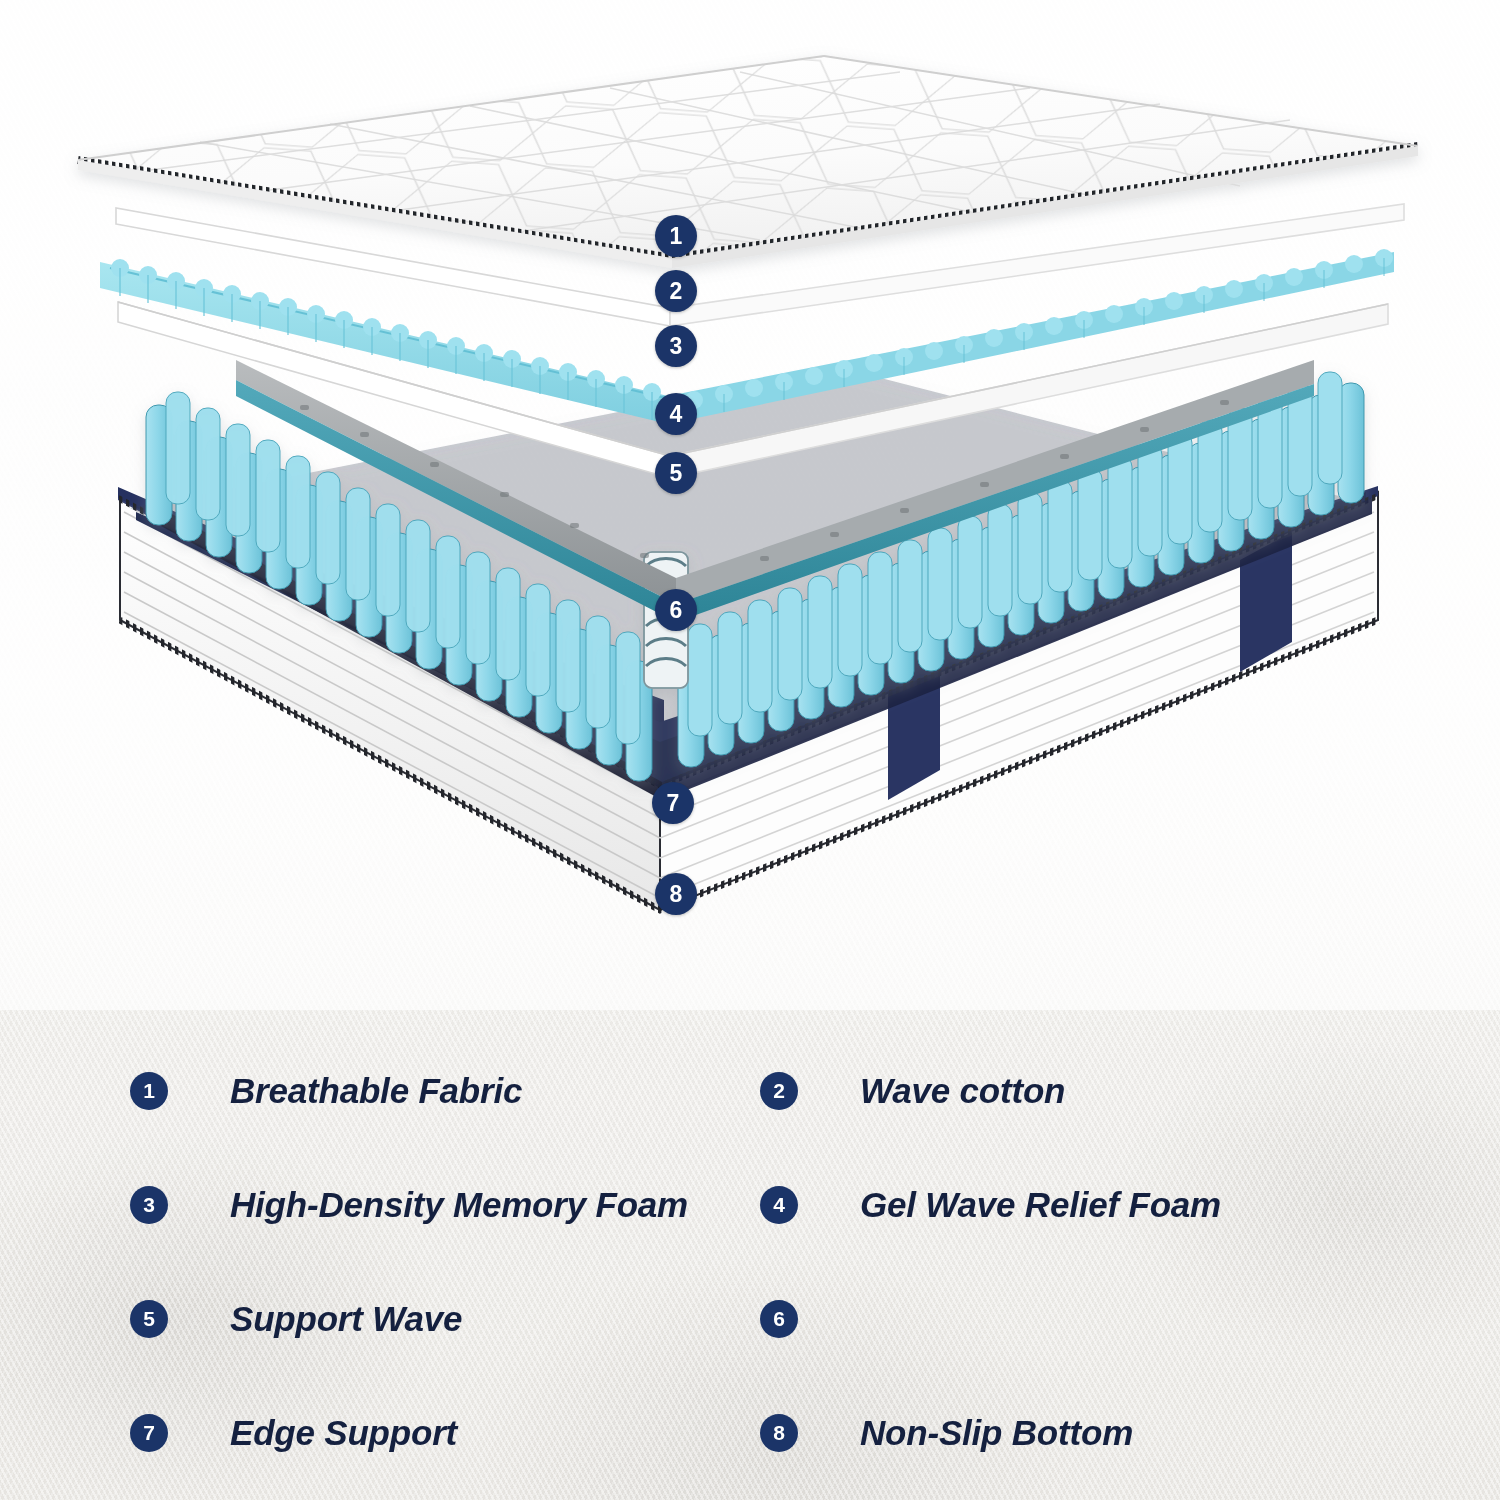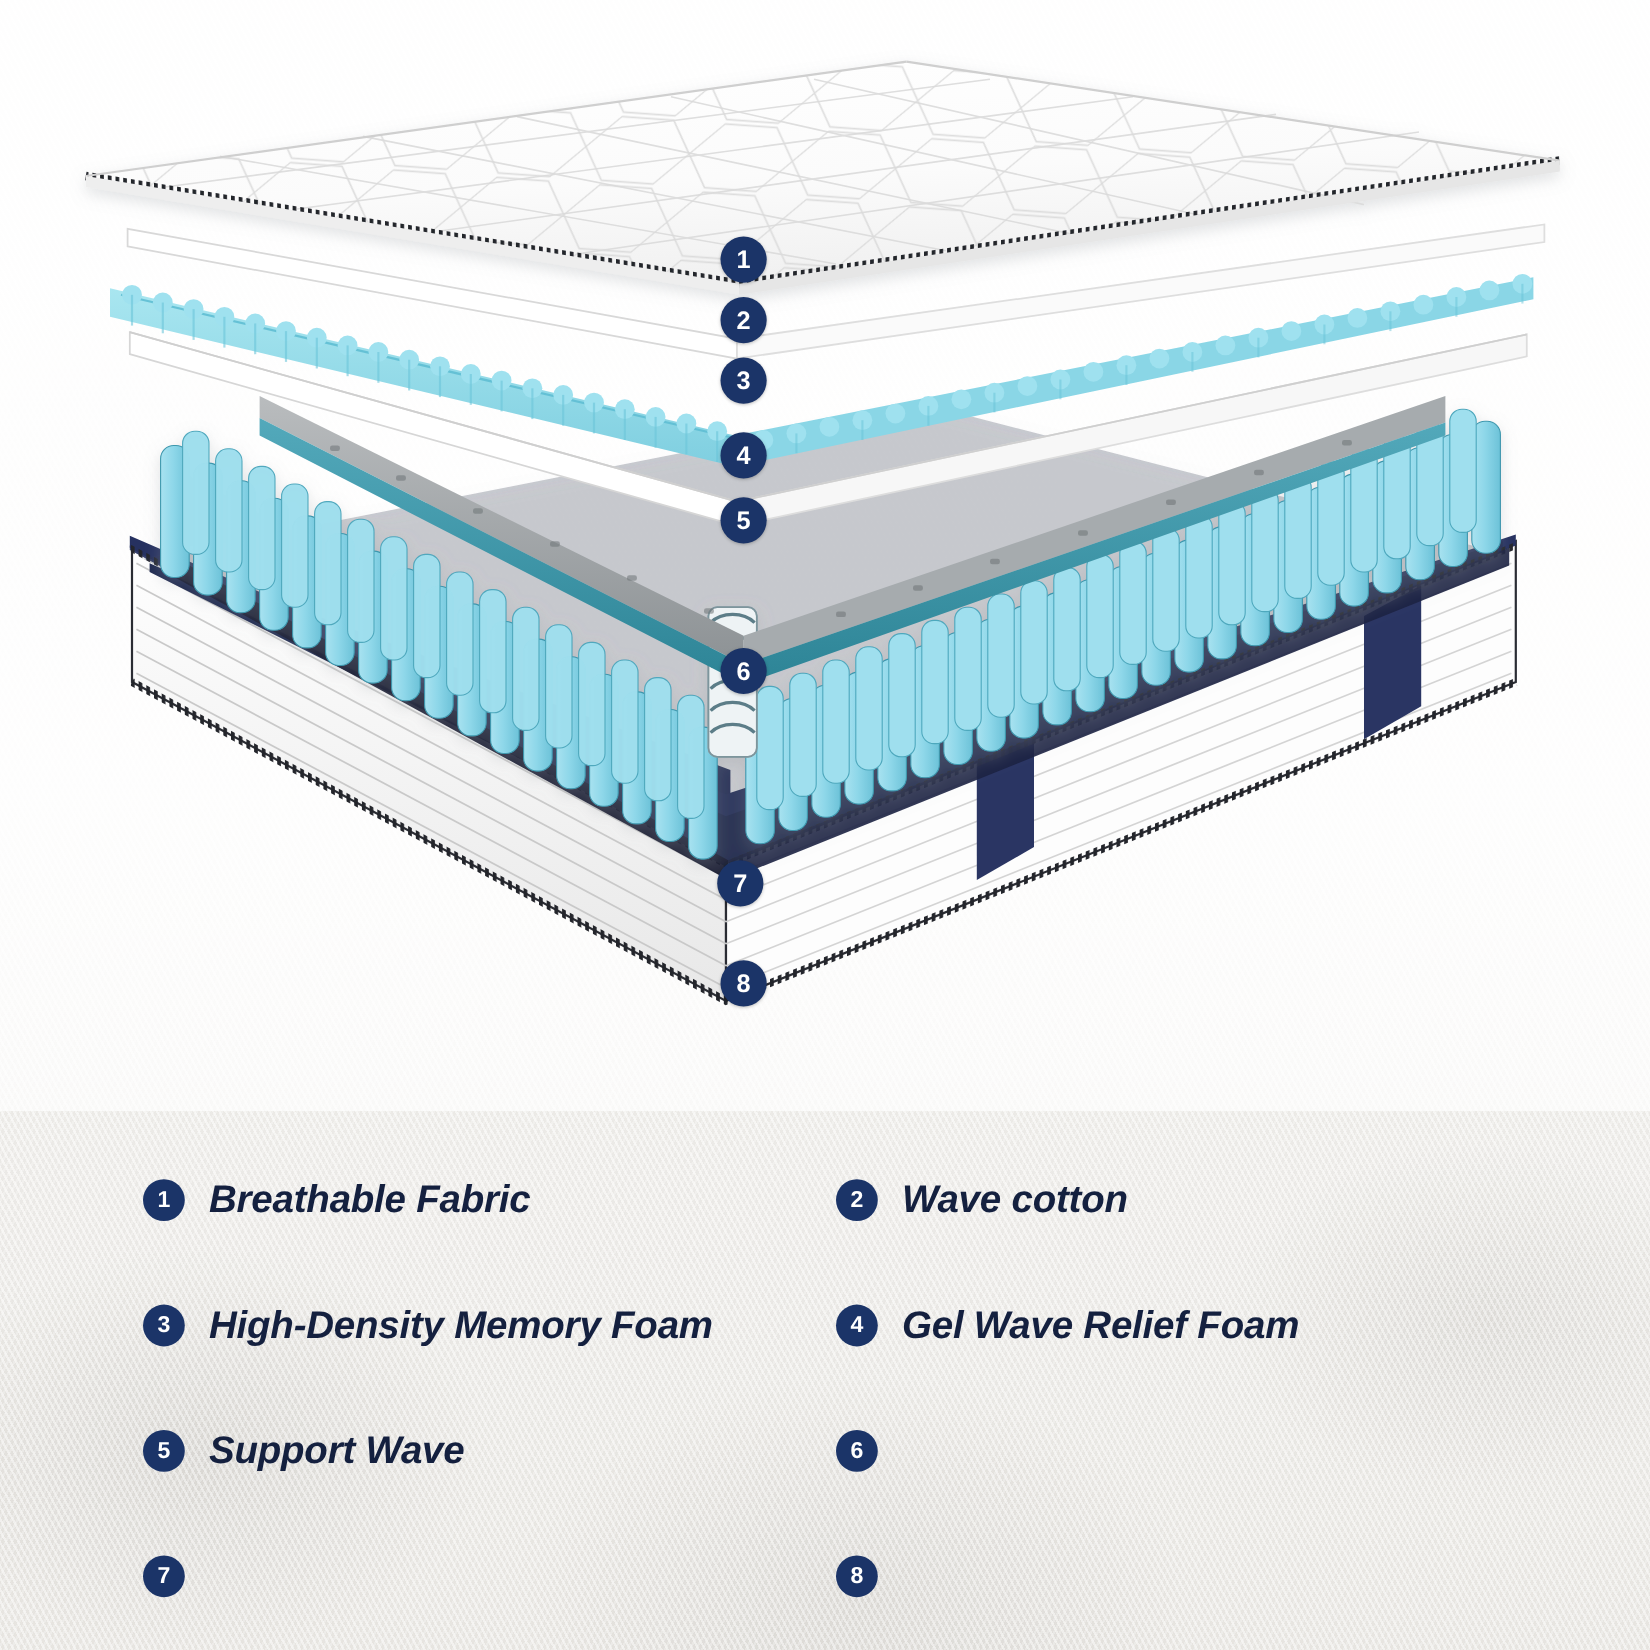--- a/index.html
+++ b/index.html
@@ -102,20 +102,21 @@
     align-items: center;
     justify-content: center;
   }
   .legend-label {
     color: #14203f;
     font-size: 35px;
     font-weight: bold;
     font-style: italic;
     letter-spacing: -0.2px;
     white-space: nowrap;
+    margin-left: 40px;
   }
 </style>
 </head>
 <body>
 
 <div class="bg"></div>
 <div class="bg-tex"></div>
 <div class="bg-veil"></div>
 
 <div class="illustration">
@@ -691,17 +692,19 @@
   </div>
   <div class="legend-item">
     <div class="legend-badge">5</div>
     <div class="legend-label">Support Wave</div>
   </div>
   <div class="legend-item">
     <div class="legend-badge">6</div>
   </div>
   <div class="legend-item">
     <div class="legend-badge">7</div>
+    <div class="legend-label">Edge Support</div>
   </div>
   <div class="legend-item">
     <div class="legend-badge">8</div>
+    <div class="legend-label">Non-Slip Bottom</div>
   </div>
 </div>
 
 </body></html>

